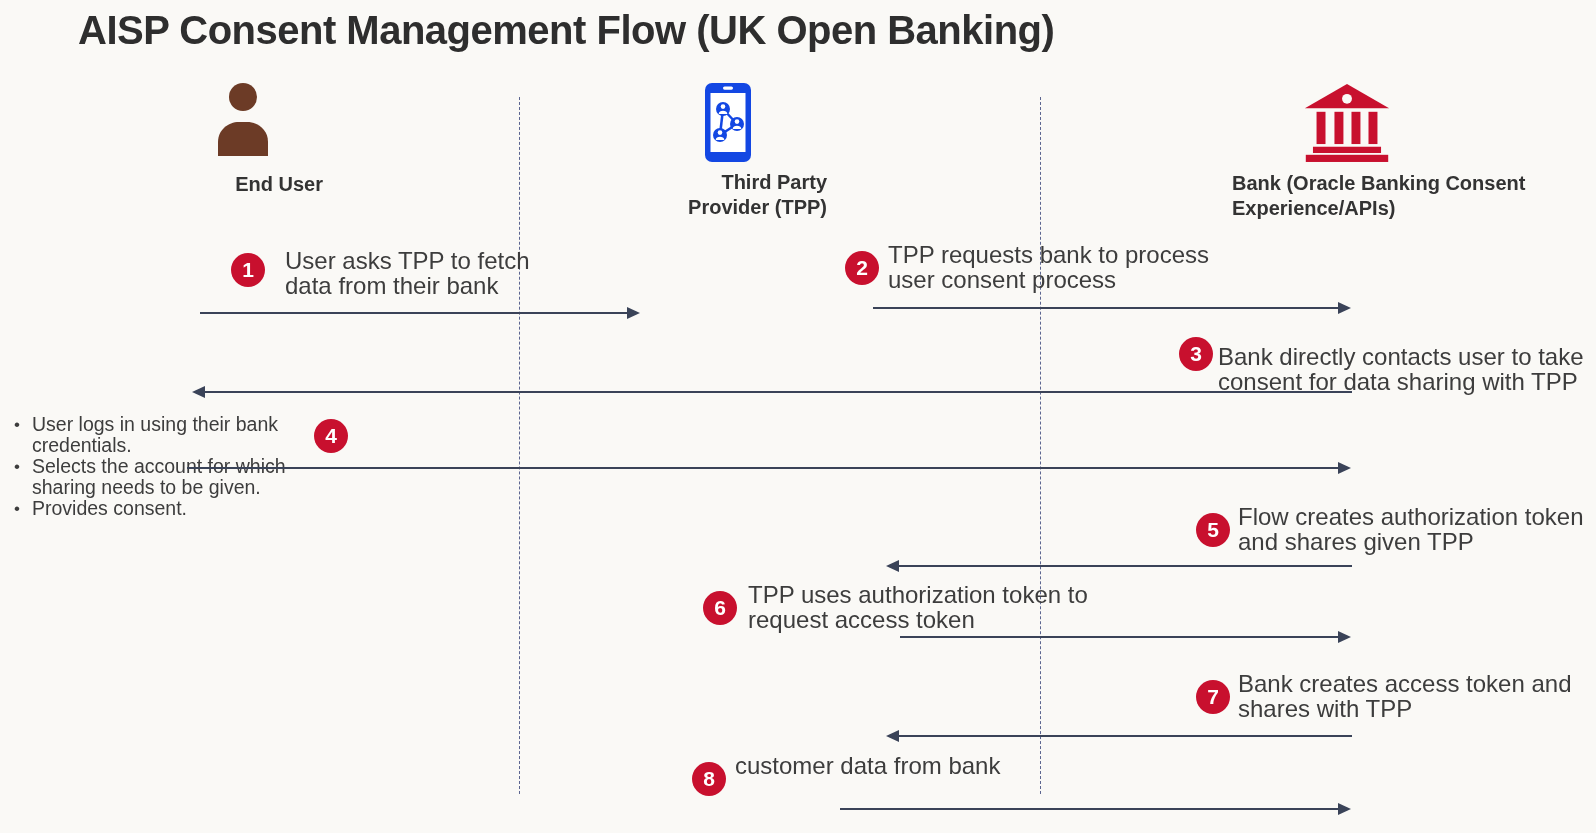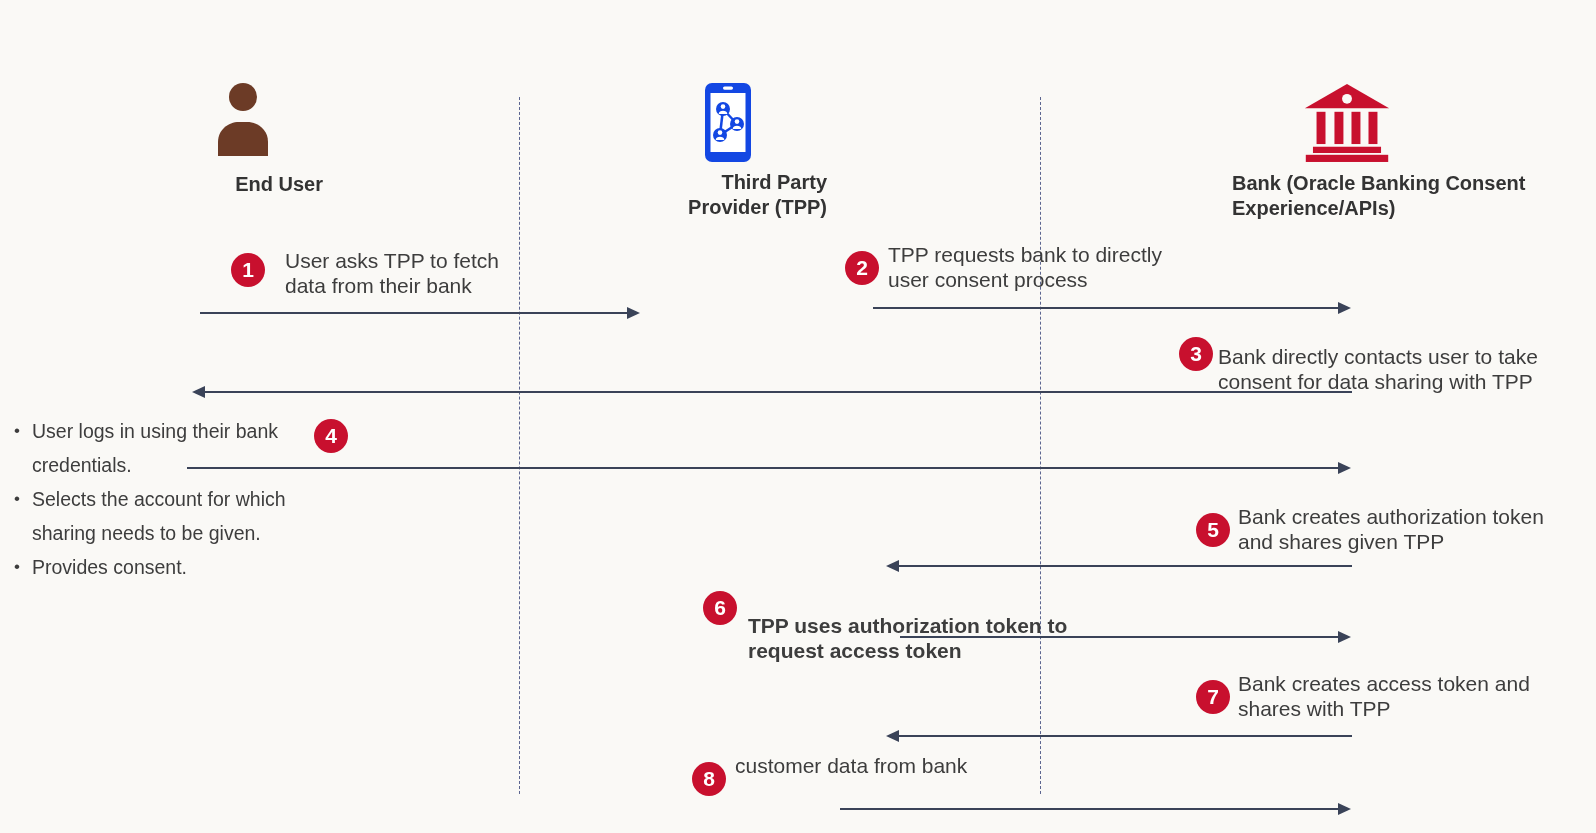--- a/index.html
+++ b/index.html
@@ -24,41 +24,42 @@
   .fw{fill:#fff;}
   .fbg{fill:var(--background,#FAF9F6);}
   .sb{stroke:var(--phone-blue,#1347E3);stroke-width:2.5;fill:none;}
 
   .lifeline{position:absolute;width:0;border-left:1px dashed var(--lifeline-slate,#5C6690);}
 
   .badge{position:absolute;width:34px;height:34px;border-radius:50%;
          background:var(--badge-red,#C8102E);color:#fff;font-size:21px;font-weight:700;
          display:flex;align-items:center;justify-content:center;}
 
-  .msg{position:absolute;font-size:21px;color:var(--text-body,#3D3D3D);line-height:24.5px;}
+  .msg{position:absolute;font-size:24px;color:var(--text-body,#3D3D3D);line-height:24.5px;}
   .msg span{display:block;}
 
   .bullets{position:absolute;left:8px;top:414px;width:312px;list-style:none;
-           font-size:19.5px;color:var(--text-body,#3D3D3D);line-height:34px;}
+           font-size:19.5px;color:var(--text-body,#3D3D3D);line-height:21px;}
   .bullets li{position:relative;padding-left:24px;}
   .bullets li::before{content:"\2022";position:absolute;left:6px;font-size:17px;}
 
   .arrow{position:absolute;height:2px;background:var(--arrow-slate,#3A4358);}
   .arrow.right::after{content:"";position:absolute;right:-13px;top:-5px;width:0;height:0;
       border-left:13px solid var(--arrow-slate,#3A4358);
       border-top:6px solid transparent;border-bottom:6px solid transparent;}
   .arrow.left::before{content:"";position:absolute;left:-13px;top:-5px;width:0;height:0;
       border-right:13px solid var(--arrow-slate,#3A4358);
       border-top:6px solid transparent;border-bottom:6px solid transparent;}
 </style>
 </head>
 <body>
 
 <div class="canvas">
 
+  <h1 class="title">AISP Consent Management Flow (UK Open Banking)</h1>
 
   <div class="lifeline" style="left:519px;top:97px;height:697px;"></div>
   <div class="lifeline" style="left:1040px;top:97px;height:697px;"></div>
 
   <div class="actor-icon" style="left:210px;top:80px;">
     <svg class="icon-person" width="66" height="78" viewBox="0 0 66 78">
       <circle cx="33" cy="17" r="14"></circle>
       <path d="M8 76 V62 C8 50 18 42 29 42 h8 C48 42 58 50 58 62 V76 Z"></path>
     </svg>
   </div>
@@ -111,21 +112,21 @@
 
   <div class="badge" style="left:231px;top:253px;">1</div>
   <div class="msg" style="left:285px;top:249px;">
     <span>User asks TPP to fetch</span>
     <span>data from their bank</span>
   </div>
   <div class="arrow right" style="left:200px;top:312px;width:427px;"></div>
 
   <div class="badge" style="left:845px;top:251px;">2</div>
   <div class="msg" style="left:888px;top:243px;">
-    <span>TPP requests bank to directly</span>
+    <span>TPP requests bank to process</span>
     <span>user consent process</span>
   </div>
   <div class="arrow right" style="left:873px;top:307px;width:465px;"></div>
 
   <div class="badge" style="left:1179px;top:337px;">3</div>
   <div class="msg" style="left:1218px;top:329px;margin-top:16px;">
     <span>Bank directly contacts user to take</span>
     <span>consent for data sharing with TPP</span>
   </div>
   <div class="arrow left" style="left:205px;top:391px;width:1147px;"></div>
@@ -133,27 +134,27 @@
   <ul class="bullets">
     <li>User logs in using their bank credentials.</li>
     <li>Selects the account for which sharing needs to be given.</li>
     <li>Provides consent.</li>
   </ul>
   <div class="badge" style="left:314px;top:419px;">4</div>
   <div class="arrow right" style="left:187px;top:467px;width:1151px;"></div>
 
   <div class="badge" style="left:1196px;top:513px;">5</div>
   <div class="msg" style="left:1238px;top:505px;">
-    <span>Bank creates authorization token</span>
+    <span>Flow creates authorization token</span>
     <span>and shares given TPP</span>
   </div>
   <div class="arrow left" style="left:899px;top:565px;width:453px;"></div>
 
   <div class="badge" style="left:703px;top:591px;">6</div>
-  <div class="msg" style="left:748px;top:614px;font-weight:bold;">
+  <div class="msg" style="left:748px;top:583px;">
     <span>TPP uses authorization token to</span>
     <span>request access token</span>
   </div>
   <div class="arrow right" style="left:900px;top:636px;width:438px;"></div>
 
   <div class="badge" style="left:1196px;top:680px;">7</div>
   <div class="msg" style="left:1238px;top:672px;">
     <span>Bank creates access token and</span>
     <span>shares with TPP</span>
   </div>

